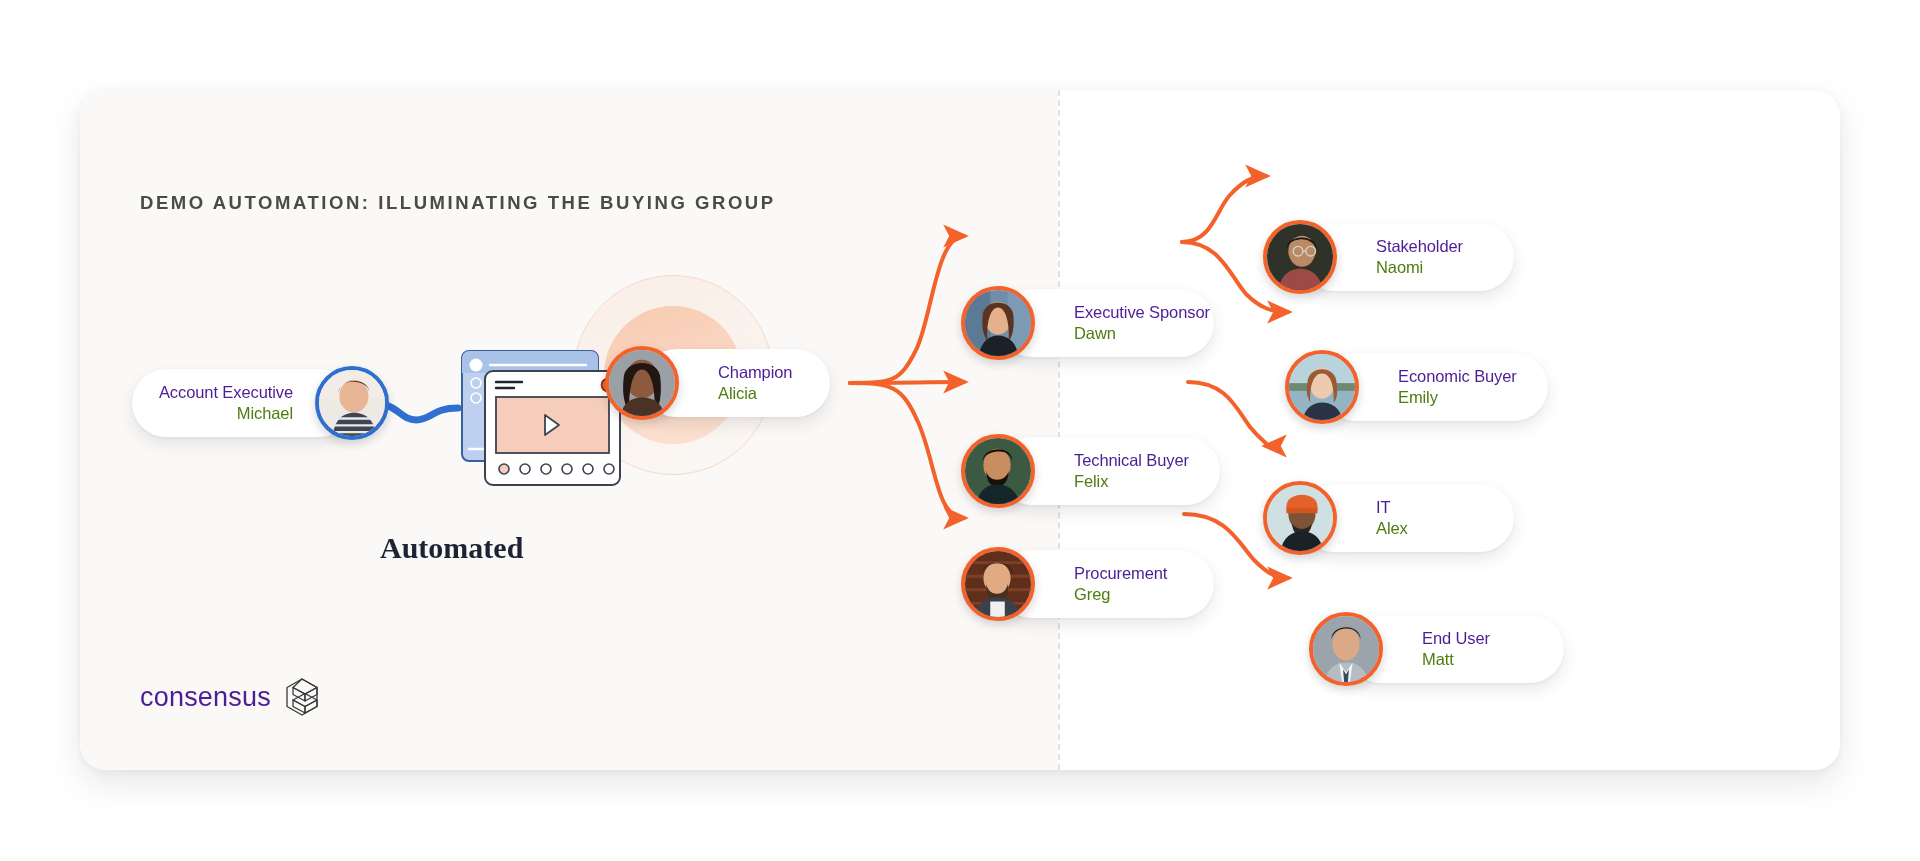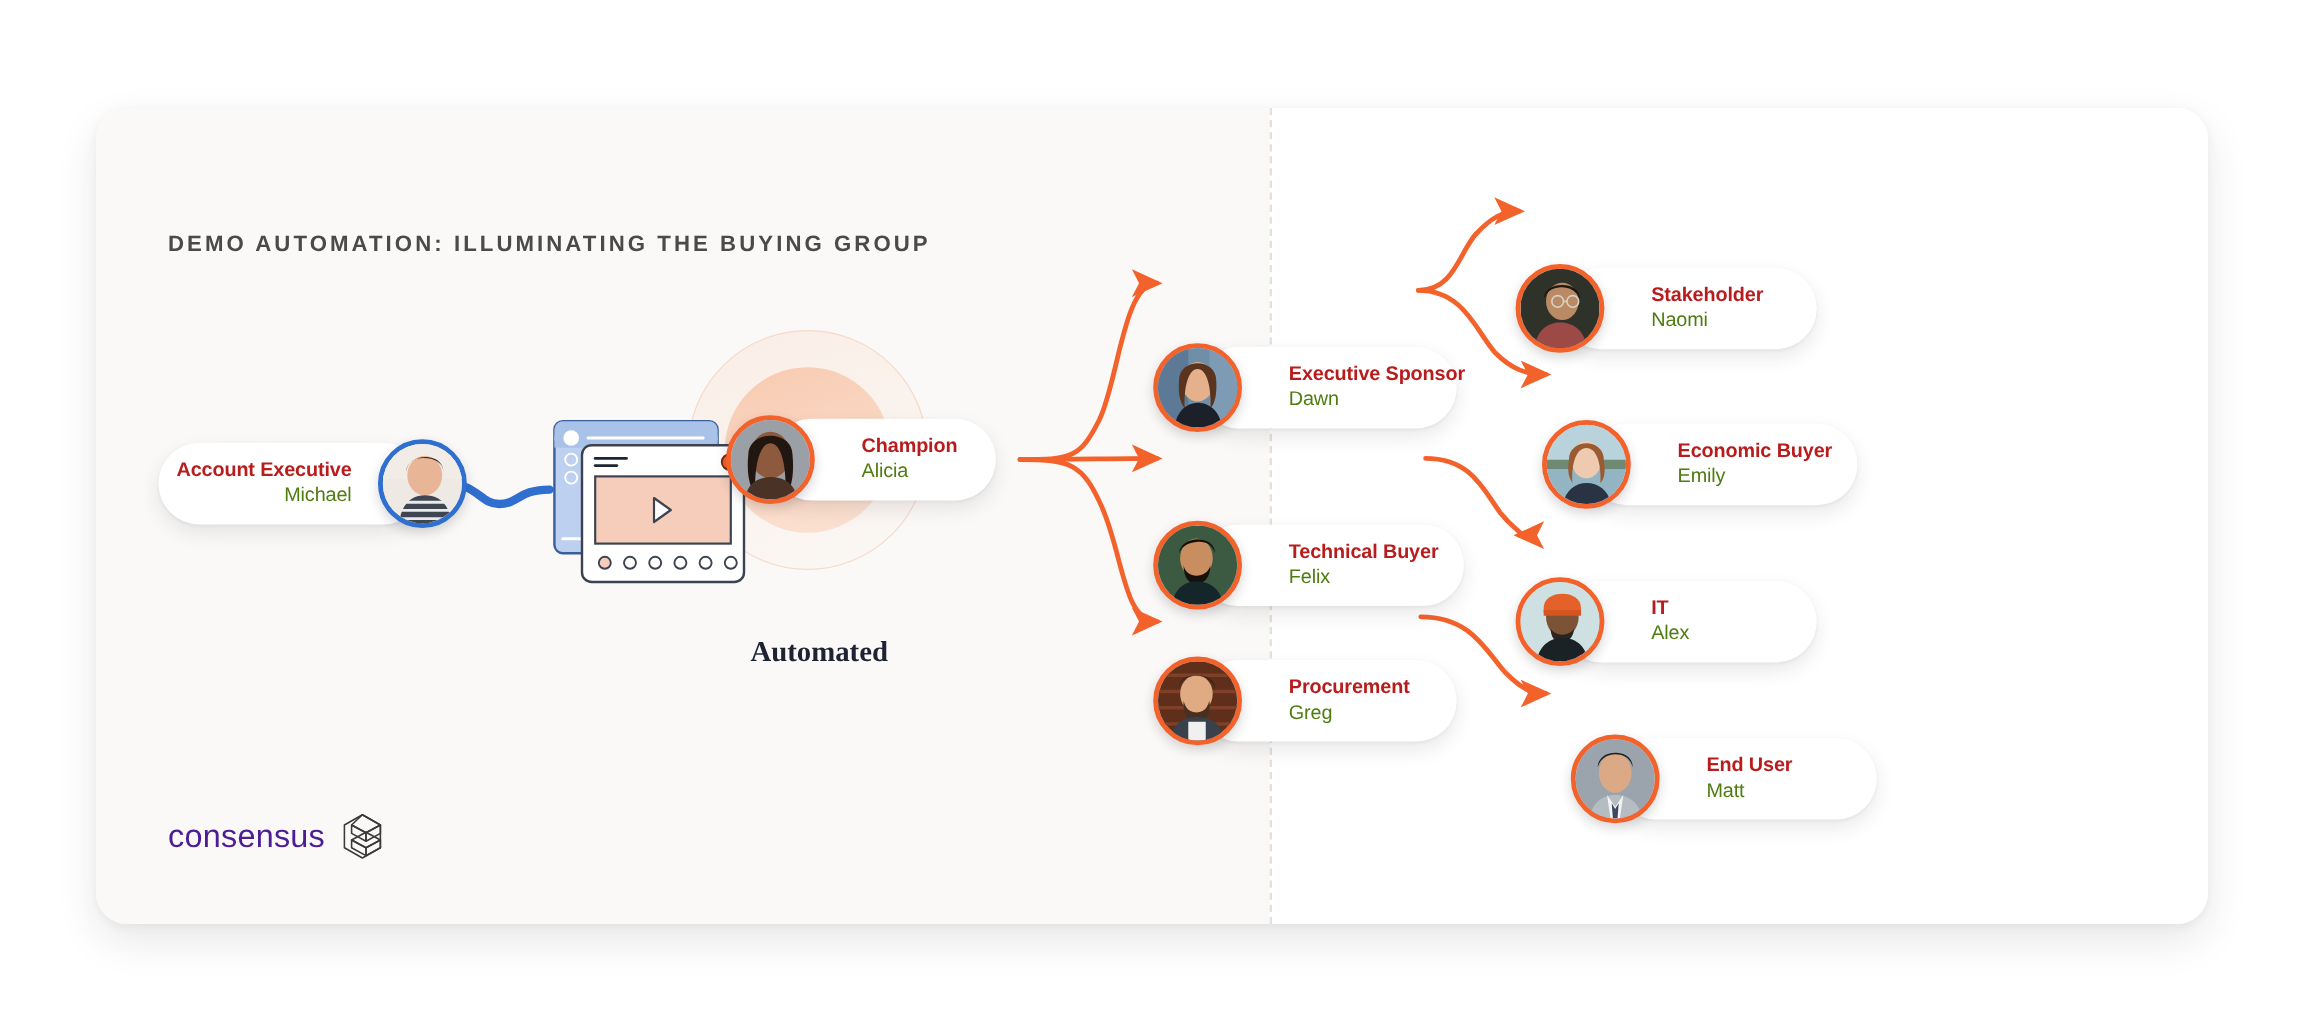--- a/index.html
+++ b/index.html
@@ -131,22 +131,22 @@
   }
   .node-text {
     position: absolute;
     top: 50%;
     transform: translateY(-50%);
     line-height: 1.28;
     white-space: nowrap;
   }
   .node-role {
     font-size: 16.5px;
-    font-weight: 700;
-    color: #b91c1c;
+    font-weight: 400;
+    color: #4c1d95;
     letter-spacing: -0.1px;
   }
   .node-name {
     font-size: 16.5px;
     font-weight: 400;
     color: #4d7c0f;
     letter-spacing: -0.1px;
   }
 
   
@@ -175,23 +175,23 @@
 
   
   .illus { position: absolute; left: 380px; top: 255px; width: 200px; height: 180px; }
   .illus svg { display: block; }
 
   .illus-caption {
     position: absolute;
     left: 300px;
     top: 440px;
     width: 360px;
-    text-align: right;
+    text-align: left;
     font-family: "Liberation Serif", serif;
-    font-size: 24px;
+    font-size: 30px;
     font-weight: 700;
     line-height: 1.18;
     color: #1e2334;
   }
 </style>
 </head>
 <body>
 
 <div id="stage">
   <div class="panel">

